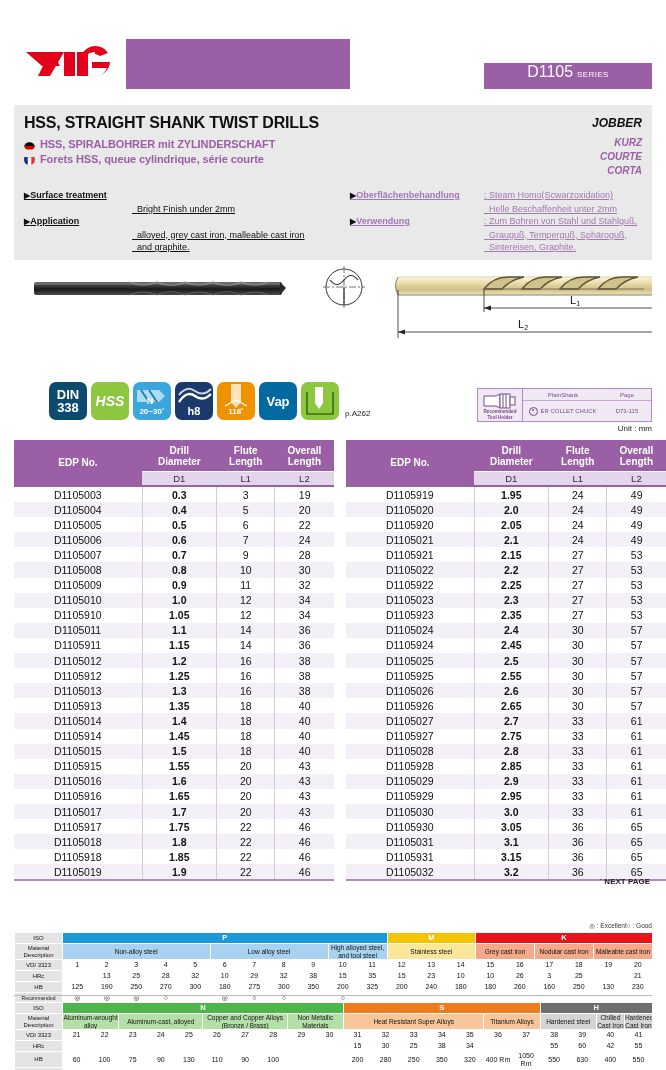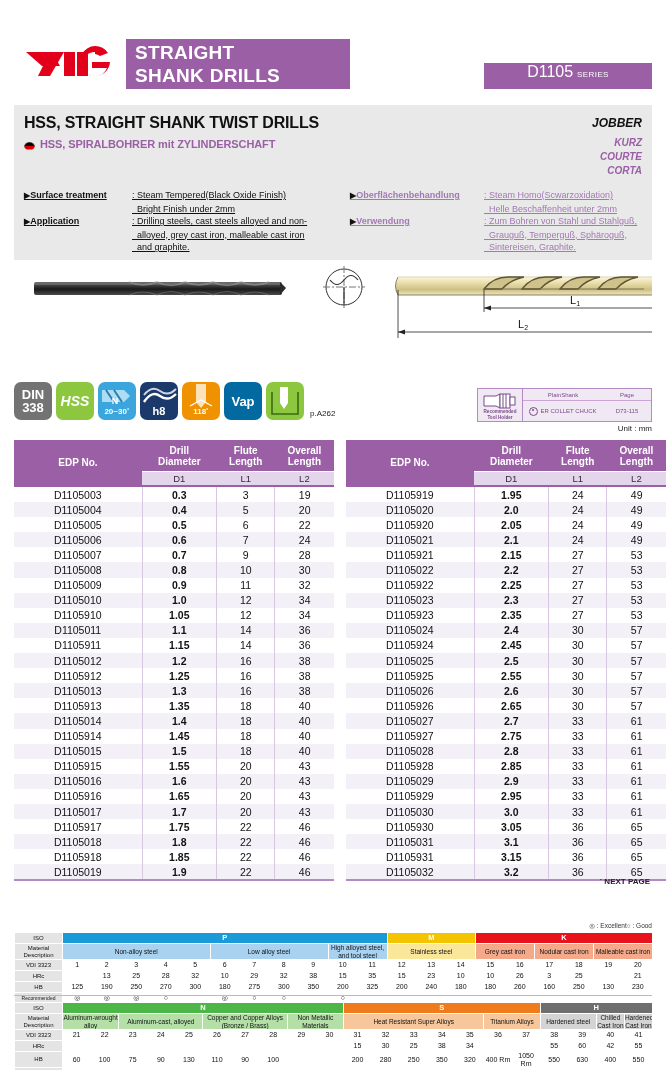--- a/index.html
+++ b/index.html
@@ -40,21 +40,21 @@
   .spec-lbl.w1{width:108px;} .spec-lbl.w2{width:134px;}
   .spec-val{flex:1;}
 
   
   .drawing{position:absolute;left:14px;top:262px;width:638px;height:112px;background:#fff;}
 
   
   .iconband{position:absolute;left:14px;top:382px;height:38px;display:flex;gap:4px;align-items:center;}
   .icon{width:38px;height:38px;border-radius:7px;position:relative;overflow:hidden;display:flex;align-items:center;justify-content:center;}
   .icon .t{color:#fff;font-weight:bold;text-align:center;line-height:13px;position:relative;z-index:2;}
-  .icon.din{background:#737373;}
+  .icon.din{background:#0c4a6e;margin-left:35px;}
   .icon.din .t{font-size:13px;}
   .icon.hss{background:#8dc63f;}
   .icon.hss .t{font-size:14px;font-style:italic;}
   .icon.nn{background:#3aa6dd;}
   .icon.nn .t{font-size:8px;position:absolute;bottom:2px;left:0;right:0;}
   .icon.nn .n2{position:absolute;right:4px;top:13px;font-size:9px;}
   .icon.h8{background:#1b3a6b;}
   .icon.h8 .t{font-size:11px;position:absolute;bottom:2px;left:0;right:0;}
   .icon.deg{background:#f09200;}
   .icon.deg .t{font-size:8px;position:absolute;bottom:2px;left:0;right:0;}
@@ -129,24 +129,20 @@
           <path d="M18 6 L32 6 L40 20 L30 20 Z"></path>
           <path d="M30 6 L44 6 L30 30 L18 30 Z"></path>
           <path d="M2 12 L14 12 L10 18 L0 18 Z" opacity="0"></path>
           <path d="M75 6 a13 12 0 1 0 0 24 a13 12 0 0 0 12 -8 L72 22 L72 16 L90 16 a15 15 0 0 1 -15 14 a15 15 0 1 1 13 -23 L80 10 a9 8 0 0 0 -5 -2 z"></path>
           <path d="M48 6 L62 6 L62 30 L48 30 Z" opacity="0"></path>
           <rect x="44" y="6" width="11" height="24"></rect>
           <rect x="57" y="6" width="11" height="24"></rect>
         </g>
       </svg>
     </div>
-    <div class="topbar-title">
-      <span>STRAIGHT</span>
-      <span>SHANK DRILLS</span>
-    </div>
   </div>
 
   <div class="series-box">
     <span class="big">D1105</span>
     <span class="small">SERIES</span>
   </div>
 
   <div class="infoband">
     <div class="main-title">HSS, STRAIGHT SHANK TWIST DRILLS</div>
     <div class="jobber">JOBBER</div>
@@ -156,38 +152,47 @@
         <span class="flag">
           <svg width="11" height="11" viewBox="0 0 11 11">
               <circle cx="5.5" cy="5.5" r="5.5" fill="#000"></circle>
               <path d="M0 4 h11 v3.5 H0z" fill="#dd0000"></path>
               <path d="M0 7.3 h11 v3.7 H0z" fill="#ffce00"></path>
               <circle cx="5.5" cy="5.5" r="5.2" fill="none" stroke="#888" stroke-width=".5"></circle>
             </svg>
         </span>
         <span class="lang-text">HSS, SPIRALBOHRER mit ZYLINDERSCHAFT</span>
       </div>
+      <div class="lang-row">
+        <span class="flag">
+          <svg width="11" height="11" viewBox="0 0 11 11">
+              <circle cx="5.5" cy="5.5" r="5.5" fill="#fff"></circle>
+              <path d="M0 0 h3.7 v11 H0z" fill="#002395"></path>
+              <path d="M7.3 0 h3.7 v11 H7.3z" fill="#ed2939"></path>
+              <circle cx="5.5" cy="5.5" r="5.2" fill="none" stroke="#888" stroke-width=".5"></circle>
+            </svg>
+        </span>
+        <span class="lang-text">Forets HSS, queue cylindrique, série courte</span>
+      </div>
     </div>
 
     <div class="kurz k1">KURZ</div>
     <div class="kurz k2">COURTE</div>
     <div class="kurz k3">CORTA</div>
 
     <div class="spec spec-left">
       <div class="spec-row">
         <span class="spec-lbl w1"><span class="arrow">▶</span><span>Surface  treatment</span></span>
-        <span class="spec-val">: <span>Steam Tempered(Black Oxide Finish)</span></span>
       </div>
       <div class="spec-row">
         <span class="spec-lbl w1"></span>
         <span class="spec-val">&nbsp;&nbsp;<span>Bright Finish under 2mm</span></span>
       </div>
       <div class="spec-row">
         <span class="spec-lbl w1"><span class="arrow">▶</span><span>Application</span></span>
-        <span class="spec-val">: <span>Drilling steels, cast steels alloyed and non-</span></span>
       </div>
       <div class="spec-row">
         <span class="spec-lbl w1"></span>
         <span class="spec-val">&nbsp;&nbsp;<span>alloyed, grey cast iron, malleable cast iron</span></span>
       </div>
       <div class="spec-row">
         <span class="spec-lbl w1"></span>
         <span class="spec-val">&nbsp;&nbsp;<span>and graphite.</span></span>
       </div>
     </div>

